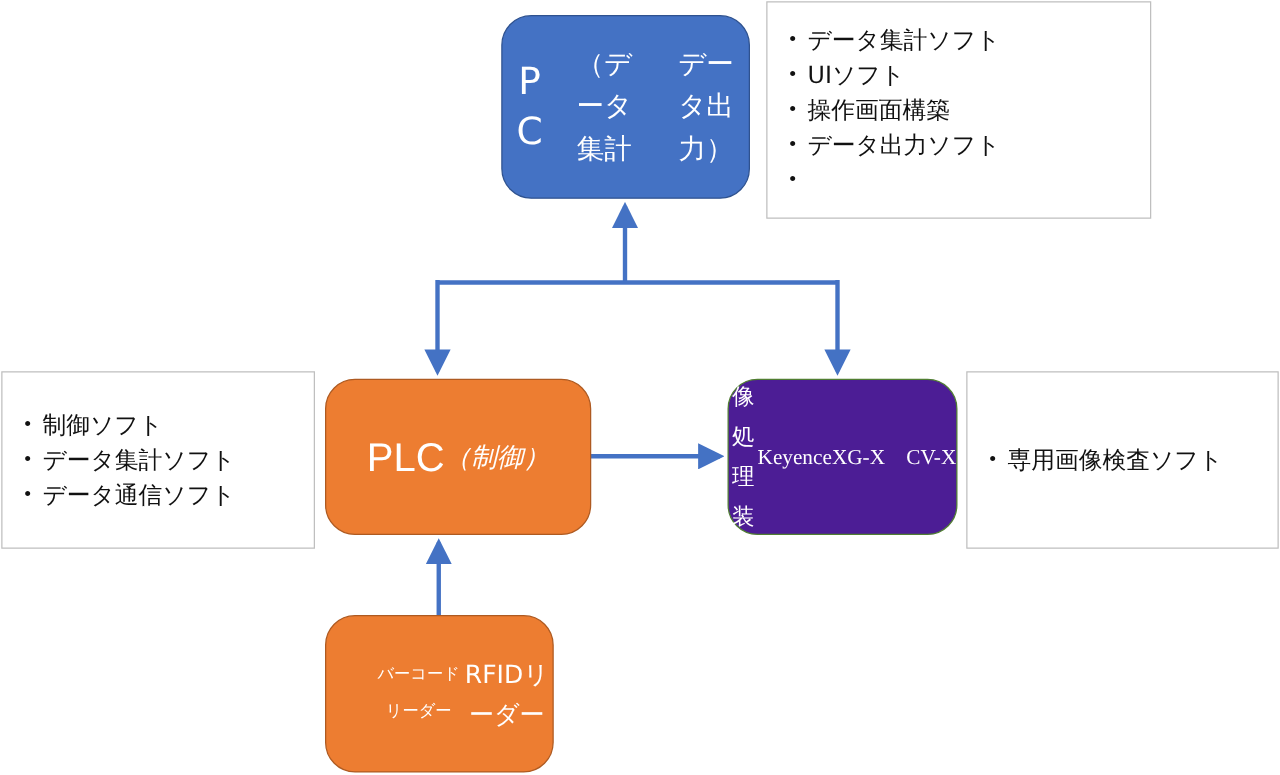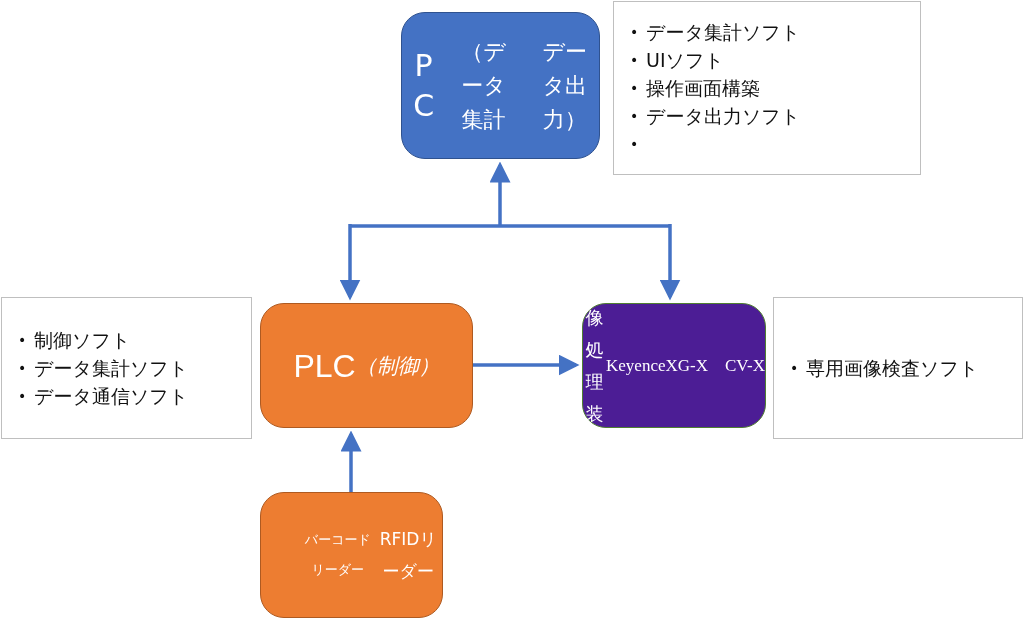--- a/index.html
+++ b/index.html
@@ -24,21 +24,21 @@
   .pc-line1 { margin-left: 10px; }
   .pc-line2 { margin-right: 6px; margin-left: 25px; }
 
   .plc-title { font-family: "Liberation Sans", sans-serif; font-size: 32px; line-height: 44px; }
   .plc-sub { font-size: 21px; line-height: 36px; font-style: italic; }
 
   .vis-title { font-size: 18px; line-height: 32px; }
   .vis-line { font-family: Liberation Serif, serif; font-size: 17px; line-height: 24px; white-space: pre; }
 
   .in-line1 { font-size: 13px; line-height: 30px; }
-  .in-line2 { font-size: 17px; line-height: 32px; }
+  .in-line2 { font-size: 20px; line-height: 32px; }
   .in-line3 { font-size: 17px; line-height: 32px; }
 
   .note {
     position: absolute; box-sizing: border-box;
     background: #ffffff; border: 1px solid #bfbfbf;
     color: #111111;
     display: flex; flex-direction: column; justify-content: center;
   }
   .note-pc { left: 613px; top: 1px; width: 308px; height: 174px; padding-left: 16px; }
   .note-plc { left: 1px; top: 297px; width: 251px; height: 142px; padding-left: 16px; }

